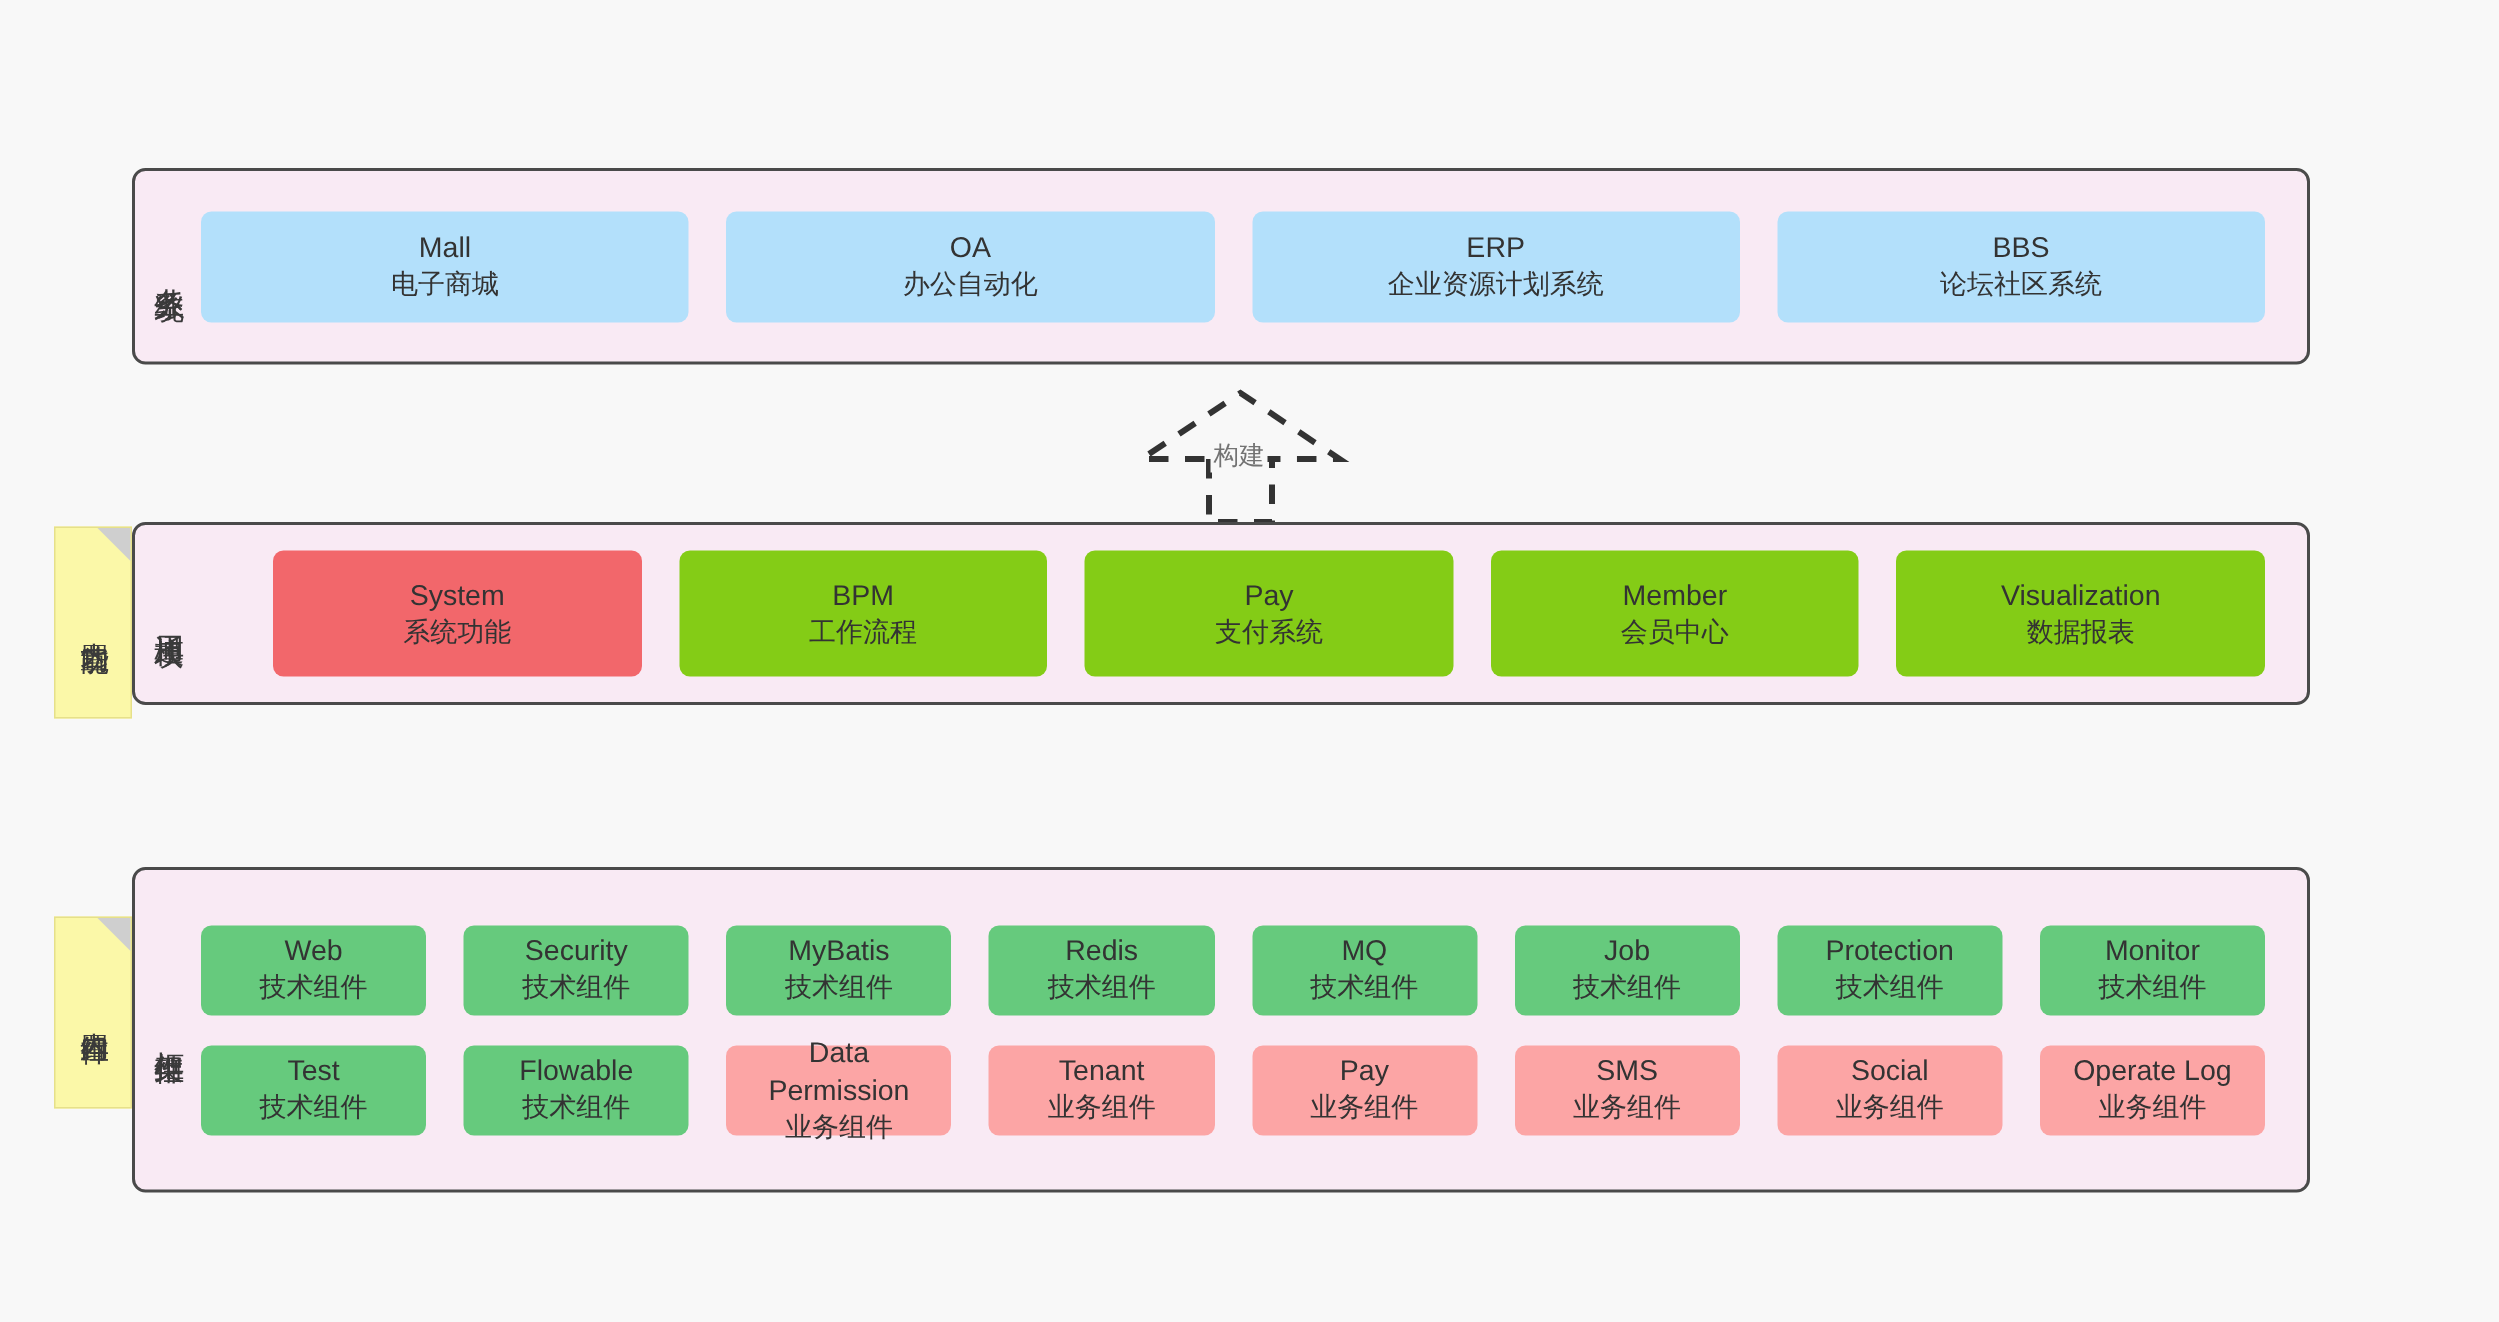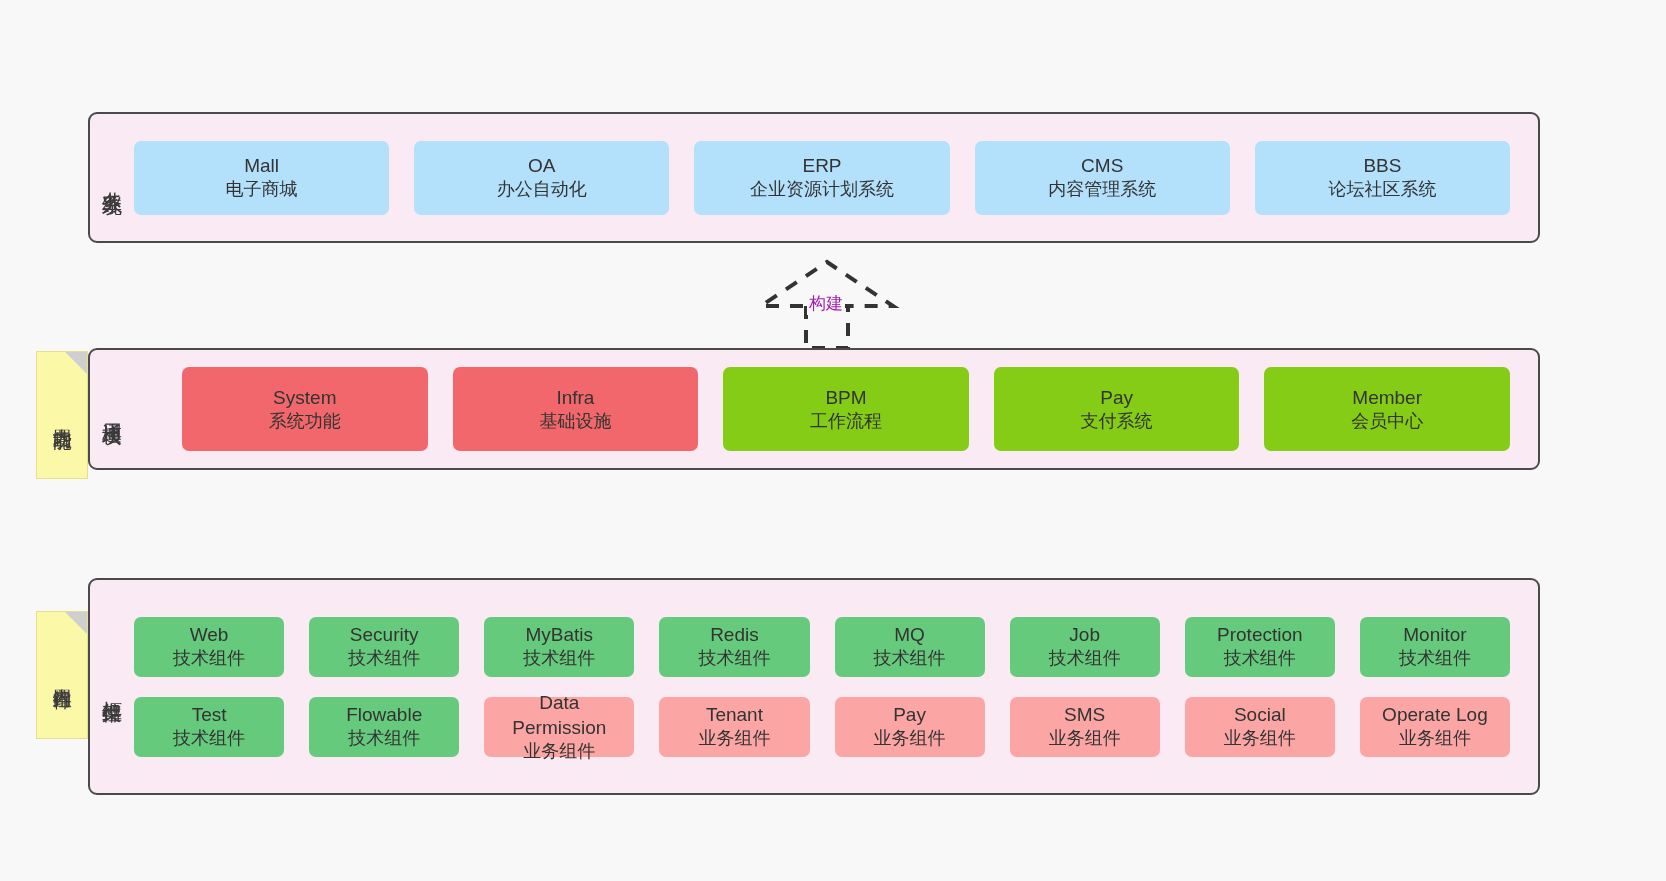--- a/index.html
+++ b/index.html
@@ -100,21 +100,21 @@
     border-top:22px solid #cfcfcf;
     border-left:22px solid transparent;
   }
 
   
   .connector{position:absolute;}
   .connector svg{display:block;overflow:visible;}
   .conn-label{
     position:absolute;
     font-size:17px;
-    color:#a21caf;
+    color:#737373;
     background:#f8f8f8;
     padding:0 2px;
     white-space:nowrap;
   }
 </style>
 </head>
 <body>
 
 <div class="canvas">
 
@@ -126,24 +126,20 @@
           <span class="en">Mall</span>
           <span class="cn">电子商城</span>
         </div>
         <div class="card c-blue">
           <span class="en">OA</span>
           <span class="cn">办公自动化</span>
         </div>
         <div class="card c-blue">
           <span class="en">ERP</span>
           <span class="cn">企业资源计划系统</span>
-        </div>
-        <div class="card c-blue">
-          <span class="en">CMS</span>
-          <span class="cn">内容管理系统</span>
         </div>
         <div class="card c-blue">
           <span class="en">BBS</span>
           <span class="cn">论坛社区系统</span>
         </div>
       </div>
     </div>
   </div>
 
   <div class="connector" style="left:755px;top:258px;width:150px;height:92px;">
@@ -159,35 +155,35 @@
     <span>内置功能</span>
   </div>
   <div class="layer row2" style="left:88px;top:348px;width:1452px;height:122px;gap:48px;">
     <div class="layer-label">通用模块</div>
     <div class="layer-body">
       <div class="card-row">
         <div class="card c-red">
           <span class="en">System</span>
           <span class="cn">系统功能</span>
         </div>
-        <div class="card c-red">
-          <span class="en">Infra</span>
-          <span class="cn">基础设施</span>
-        </div>
         <div class="card c-pink">
           <span class="en">BPM</span>
           <span class="cn">工作流程</span>
         </div>
         <div class="card c-pink">
           <span class="en">Pay</span>
           <span class="cn">支付系统</span>
         </div>
         <div class="card c-pink">
           <span class="en">Member</span>
           <span class="cn">会员中心</span>
+        </div>
+        <div class="card c-pink">
+          <span class="en">Visualization</span>
+          <span class="cn">数据报表</span>
         </div>
       </div>
     </div>
   </div>
 
 
   <div class="sticky" style="left:36px;top:611px;height:128px;">
     <span class="fold"></span>
     <span>内置组件</span>
   </div>

